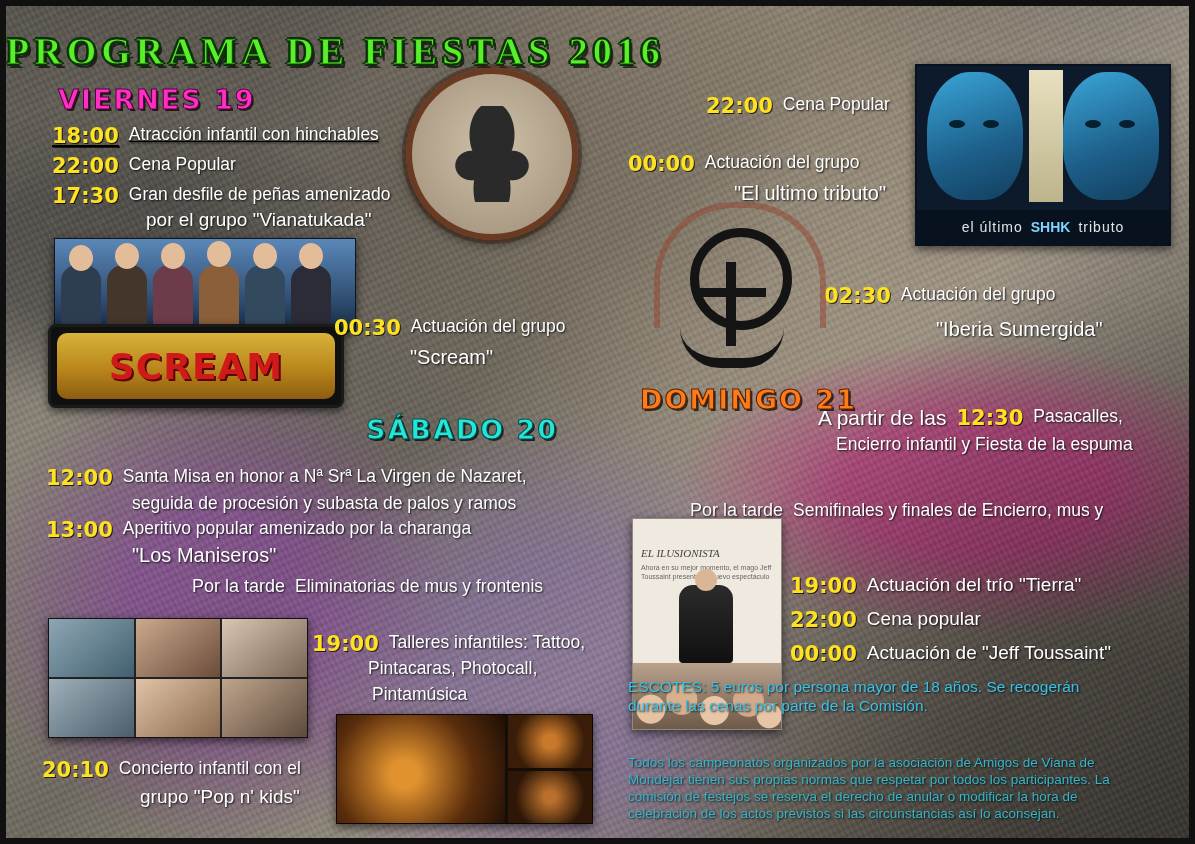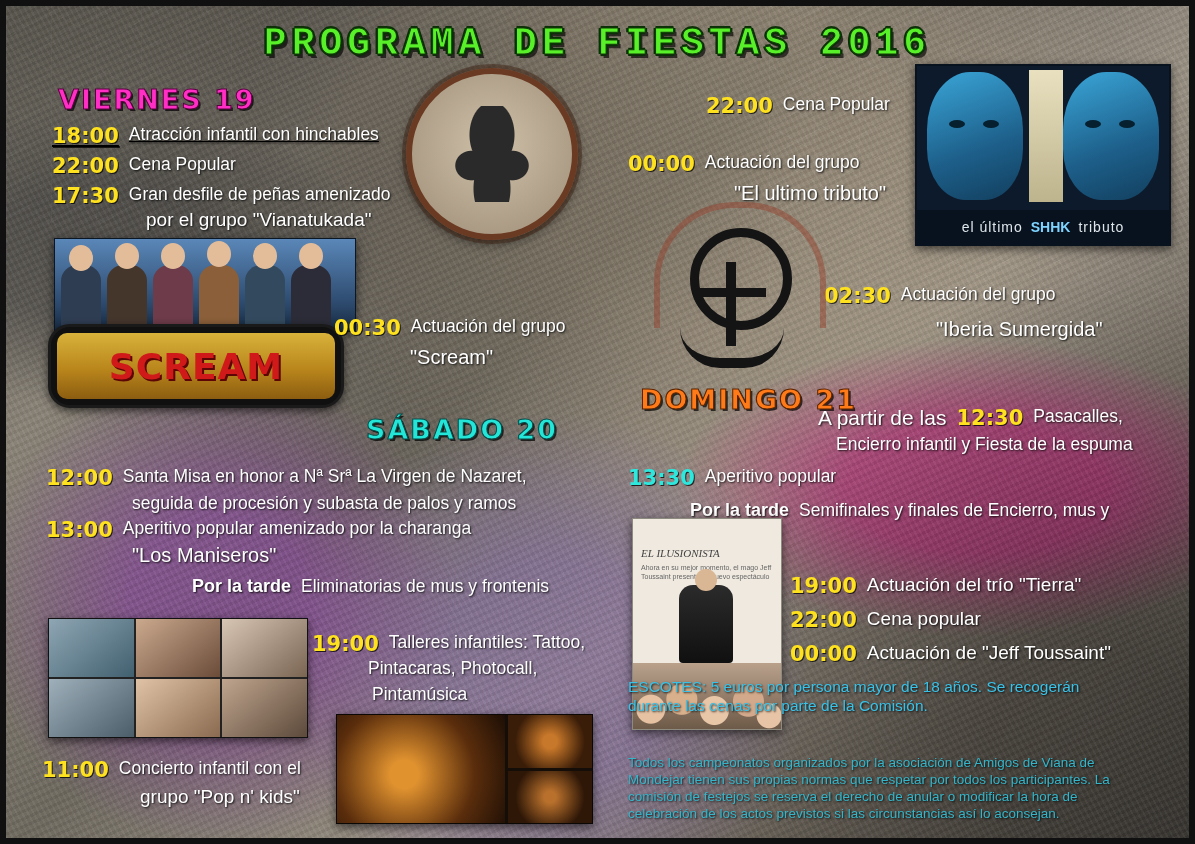--- a/index.html
+++ b/index.html
@@ -36,22 +36,22 @@
     background:
       repeating-linear-gradient(30deg, rgba(255,255,255,.25) 0 1px, rgba(255,255,255,0) 1px 26px),
       repeating-linear-gradient(-30deg, rgba(255,255,255,.25) 0 1px, rgba(255,255,255,0) 1px 26px),
       repeating-linear-gradient(90deg, rgba(255,255,255,.18) 0 1px, rgba(255,255,255,0) 1px 45px);
     pointer-events:none;
   }
   .hexwash.left{left:0;right:auto;top:0;width:300px;height:220px;opacity:.12;}
 
   
   #title{
-    position:absolute;left:0;right:0;top:16px;text-align:center;
-    font-family:Liberation Mono, monospace;
+    position:absolute;left:0;right:0;top:23px;
+    font-family:Liberation Serif, serif;
     font-weight:bold;font-size:38px;letter-spacing:5px;
     color:#58f028;
     text-shadow:
       -2px 0 0 #0a2e06, 2px 0 0 #0a2e06, 0 -2px 0 #0a2e06, 0 2px 0 #0a2e06,
       3px 4px 0 rgba(0,0,0,.65);
     -webkit-text-stroke:1px #123a08;
   }
 
   
   .dayhead{
@@ -68,21 +68,21 @@
   .time{
     font-family:"DejaVu Sans", sans-serif;font-weight:bold;font-size:21px;
     color:#ffe21f;text-shadow:1px 1px 0 rgba(0,0,0,.75);white-space:nowrap;
   }
   .time.cyan{color:#2ee8de;}
   .desc{
     font-size:17.5px;color:#ffffff;line-height:1.15;
     text-shadow:1px 1px 2px rgba(0,0,0,.85);
   }
   .lbl{
-    font-size:18px;color:#fff;font-weight:bold;
+    font-size:18px;color:#fff;font-weight:normal;
     text-shadow:1px 1px 2px rgba(0,0,0,.85);white-space:nowrap;text-align:right;
   }
 
   
   .photo{position:absolute;box-shadow:0 3px 9px rgba(0,0,0,.6);overflow:hidden;}
 
   
   #img-tributo{
     right:18px;top:58px;width:252px;height:178px;background:#0d1a2b;
     border:2px solid #07121e;
@@ -112,21 +112,21 @@
     border:1px solid #0c1724;
   }
   #img-band .p{
     position:absolute;bottom:0;width:40px;height:66px;border-radius:16px 16px 0 0;
   }
   #img-band .h{position:absolute;width:24px;height:26px;border-radius:50%;background:#e3bd9a;}
 
   
   #img-scream{
     left:42px;top:318px;width:290px;height:78px;background:#101010;
-    border:3px solid #1a1a1a;border-radius:22px;
+    border:3px solid #1a1a1a;border-radius:8px;
   }
   #img-scream .inner{
     position:absolute;inset:6px;border-radius:10px;
     background:linear-gradient(180deg,#d8b23a,#b9861c 55%,#8c5d10);
     display:flex;align-items:center;justify-content:center;
   }
   #img-scream .word{
     font-family:"DejaVu Sans", sans-serif;font-weight:bold;font-size:36px;letter-spacing:1px;
     color:#d01a1a;text-shadow:2px 2px 0 #5d0606;
   }
@@ -372,38 +372,34 @@
   <div class="desc" style="position:absolute;left:362px;top:652px;">Pintacaras, Photocall,</div>
   <div class="desc" style="position:absolute;left:366px;top:678px;">Pintamúsica</div>
 
   <div class="photo" id="img-concert">
     <div></div>
       <div></div>
       <div></div>
   </div>
 
   <div class="entry" style="left:36px;top:752px;">
-    <span class="time">11:00</span>
+    <span class="time">20:10</span>
     <span class="desc">Concierto infantil con el</span>
   </div>
   <div class="desc" style="position:absolute;left:134px;top:780px;font-size:19px;">grupo "Pop n' kids"</div>
 
   <div class="dayhead" id="day-sunday">DOMINGO 21</div>
 
   <div class="entry" style="left:812px;top:400px;">
     <span class="desc" style="font-size:21px;">A partir de las</span>
     <span class="time">12:30</span>
     <span class="desc">Pasacalles,</span>
   </div>
   <div class="desc" style="position:absolute;left:830px;top:428px;">Encierro infantil y Fiesta de la espuma</div>
 
-  <div class="entry" style="left:622px;top:460px;">
-    <span class="time cyan">13:30</span>
-    <span class="desc">Aperitivo popular</span>
-  </div>
 
   <div class="entry" style="left:684px;top:494px;">
     <span class="lbl">Por la tarde</span>
     <span class="desc">Semifinales y finales de Encierro, mus y</span>
   </div>
 
   <div class="photo" id="img-jeff">
     <div class="jsub">EL ILUSIONISTA</div>
     <div class="jline">Ahora en su mejor momento, el mago Jeff Toussaint presenta su nuevo espectáculo</div>
     <div class="figure"></div>

